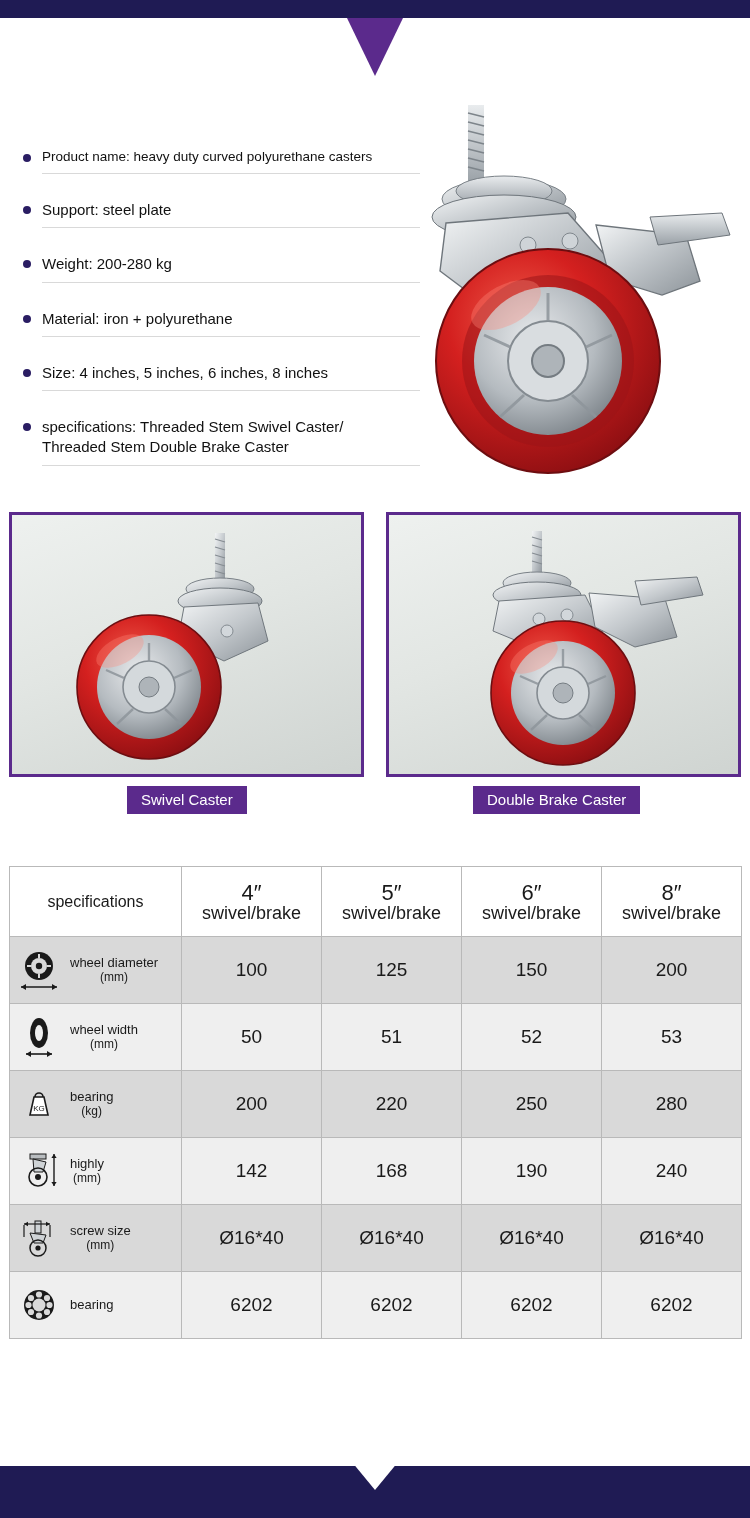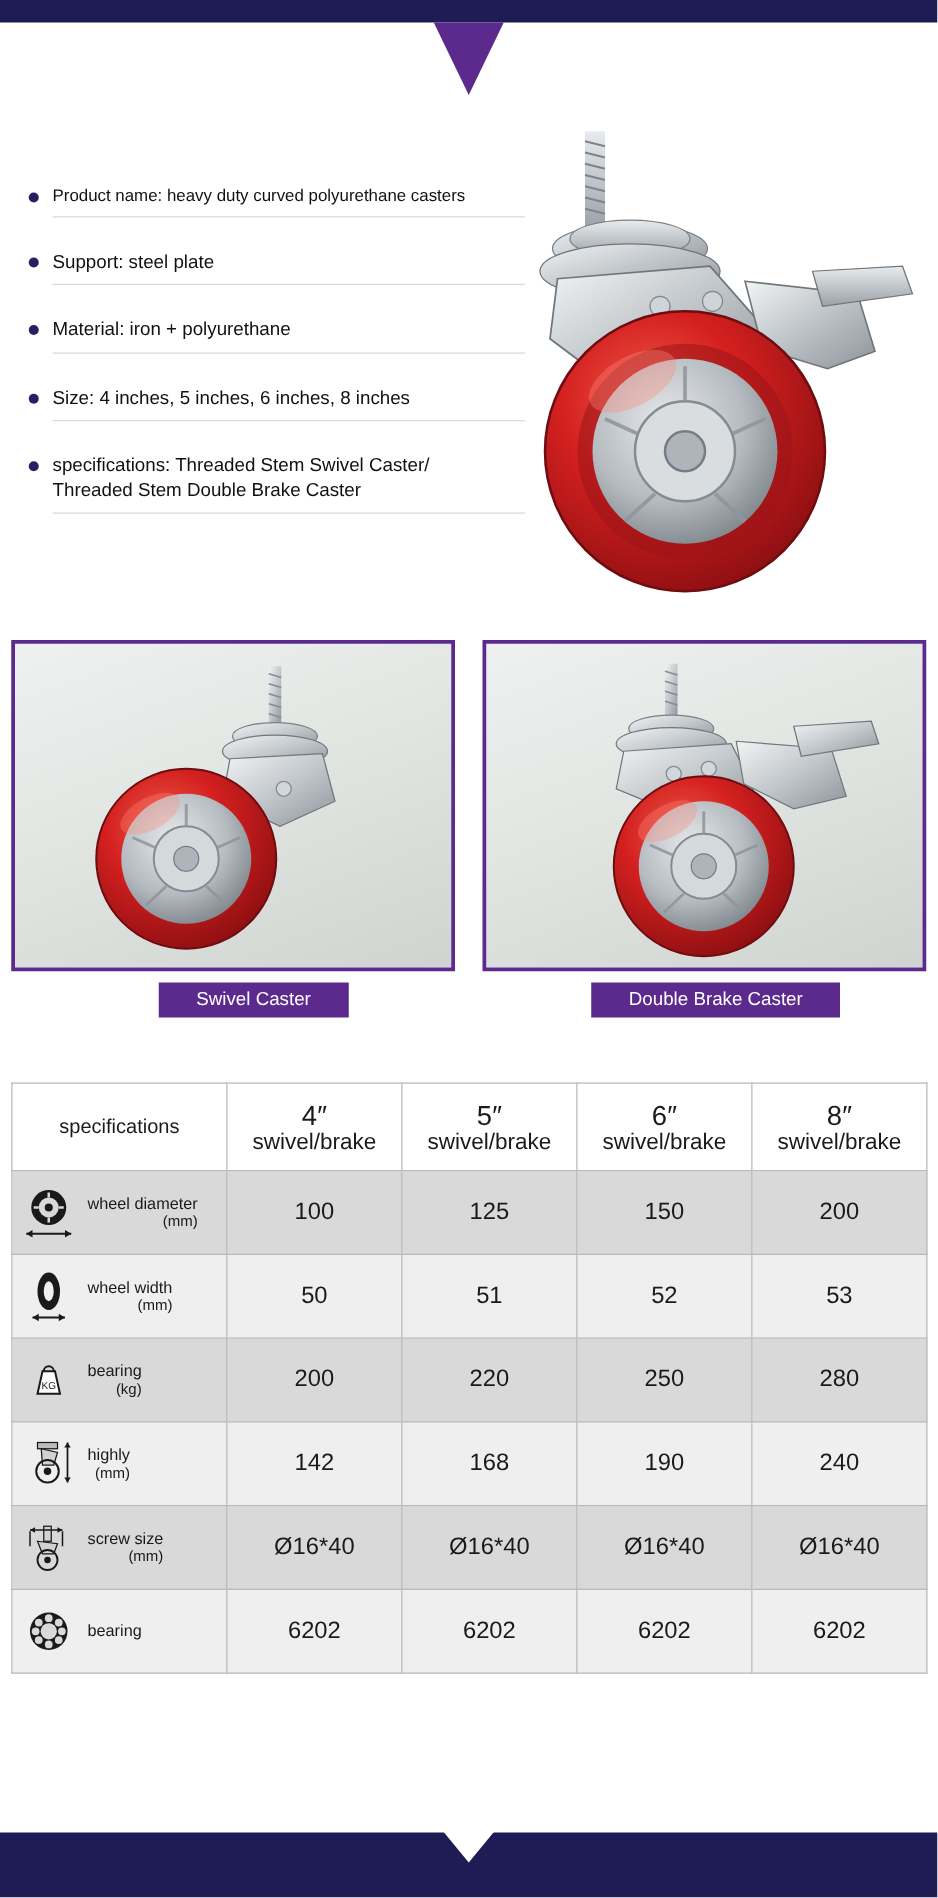--- a/index.html
+++ b/index.html
@@ -64,21 +64,21 @@
     background: linear-gradient(160deg,#eef1ef 0%, #e2e6e3 45%, #cfd4d1 100%);
     overflow: hidden;
   }
   .photo-box.left { left: 9px; }
   .photo-box.right { left: 386px; }
 
   .caption-row { position: absolute; top: 786px; left: 0; width: 750px; height: 34px; }
   .caption {
     position: absolute; top: 0; height: 28px; line-height: 28px;
     background: #5b2a8c; color: #fff; font-size: 15px; text-align: center;
-    padding: 0 30px; white-space: nowrap;
+    padding: 0 14px; white-space: nowrap;
   }
   .caption.left { left: 127px; }
   .caption.right { left: 473px; }
 
   
   .table-wrap {
     position: absolute; top: 866px; left: 9px; width: 732px;
   }
   table.spec-table {
     border-collapse: collapse;
@@ -101,21 +101,21 @@
   .hdr-size small { display:block; font-size: 18px; }
 
   tbody tr { height: 67px; }
   tbody tr:nth-child(odd) td { background: #d9d9d9; }
   tbody tr:nth-child(even) td { background: #efefef; }
   tbody td.val { font-size: 19px; }
 
   .label-cell { padding: 0 6px; }
   .label-inner { display: flex; align-items: center; gap: 8px; justify-content: flex-start; }
   .label-icon { width: 46px; height: 46px; flex: 0 0 46px; display:flex; align-items:center; justify-content:center; }
-  .label-text { font-size: 13px; line-height: 1.15; text-align: right; }
+  .label-text { font-size: 13px; line-height: 1.15; text-align: center; }
   .label-text small { display: block; font-size: 12px; }
 
   
   .bottom-banner {
     position: absolute; bottom: 0; left: 0; width: 750px; height: 52px;
     background: #1f1b54;
   }
   .bottom-arrow {
     position: absolute; bottom: 28px; left: 347px;
     width: 0; height: 0;
@@ -135,20 +135,25 @@
 
   <div class="spec-list">
     <div class="spec-item small">
       <span class="bullet"></span>
       <span>Product name:   heavy duty curved polyurethane casters</span>
       <span class="uline"></span>
     </div>
     <div class="spec-item">
       <span class="bullet"></span>
       <span>Support: steel plate</span>
+      <span class="uline"></span>
+    </div>
+    <div class="spec-item">
+      <span class="bullet"></span>
+      <span>Weight: 200-280 kg</span>
       <span class="uline"></span>
     </div>
     <div class="spec-item">
       <span class="bullet"></span>
       <span>Material: iron + polyurethane</span>
       <span class="uline"></span>
     </div>
     <div class="spec-item">
       <span class="bullet"></span>
       <span>Size: 4 inches, 5 inches, 6 inches, 8 inches</span>

